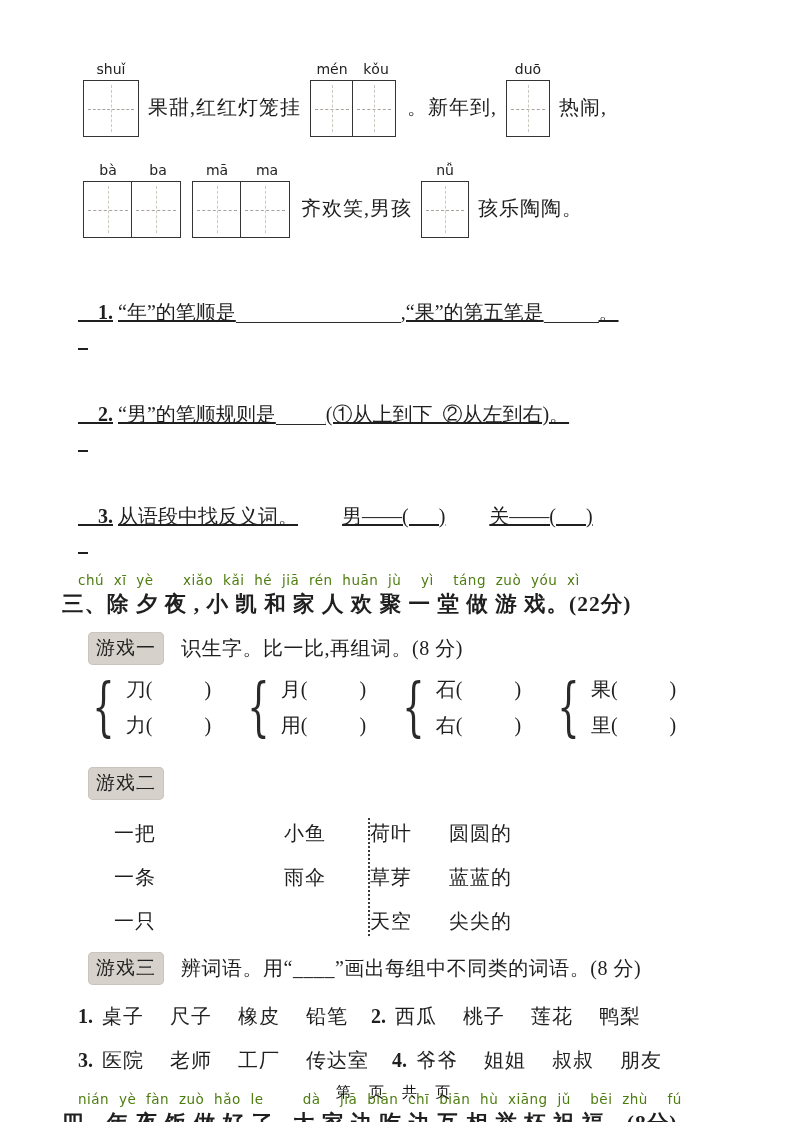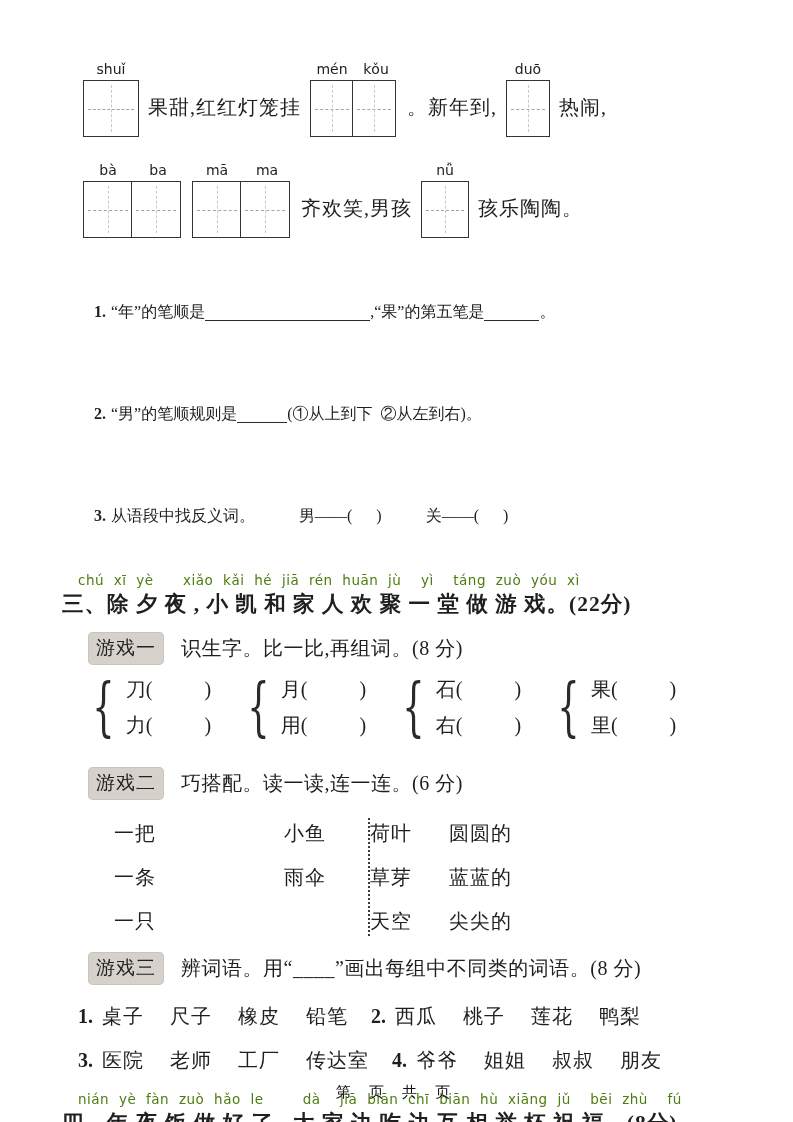--- a/index.html
+++ b/index.html
@@ -24,21 +24,21 @@
     font-family:"DejaVu Sans", sans-serif; font-size:14px; color:#222;
     height:20px; line-height:18px;
   }
   .boxes { display:flex; }
   .cell { position:relative; border:1.6px solid #343434; height:57px; background:#fff; }
   .cell + .cell { margin-left:-1.6px; }
   .cell::before { content:""; position:absolute; left:4px; right:4px; top:50%; border-top:1.5px dashed #a9a49b; }
   .cell::after  { content:""; position:absolute; top:4px; bottom:4px; left:50%; border-left:1.5px dashed #ccc8c0; }
 
   
-  .question { margin-left:16px; font-size:16px; line-height:28px; white-space:pre; }
+  .question { margin-left:16px; font-size:20px; line-height:28px; white-space:pre;text-decoration:underline; }
   .qnum { font-weight:bold; font-family:"Liberation Serif", serif; margin-right:5px; }
   .q1 { margin-top:32px; }
   .q2 { margin-top:18px; }
   .q3 { margin-top:18px; }
   .blank { display:inline-block; border-bottom:1.6px solid #2a2a2a; height:22px; vertical-align:-4px; }
   .bl-165 { width:165px; }
   .bl-55  { width:55px; }
   .bl-50  { width:50px; }
   .q3pair { margin-left:44px; }
 
@@ -212,21 +212,20 @@
         <span class="brace">{</span>
         <div class="pair-col">
           <div class="pair-line"><span class="hz">果</span><span class="par">(</span><span class="gap52"></span><span class="par">)</span></div>
           <div class="pair-line"><span class="hz">里</span><span class="par">(</span><span class="gap52"></span><span class="par">)</span></div>
         </div>
       </div>
     </div>
 
   <div class="game-row" style="margin-top:24px;">
     <span class="badge">游戏二</span>
-    <span class="instr">巧搭配。读一读,连一连。(6 分)</span>
   </div>
   <div class="match-grid" id="game2-match">
       <div class="m-col col-measure">
         <div class="m-item">一把</div>
         <div class="m-item">一条</div>
         <div class="m-item">一只</div>
       </div>
       <div class="m-col col-lnoun">
         <div class="m-item">小鱼</div>
         <div class="m-item">雨伞</div>

